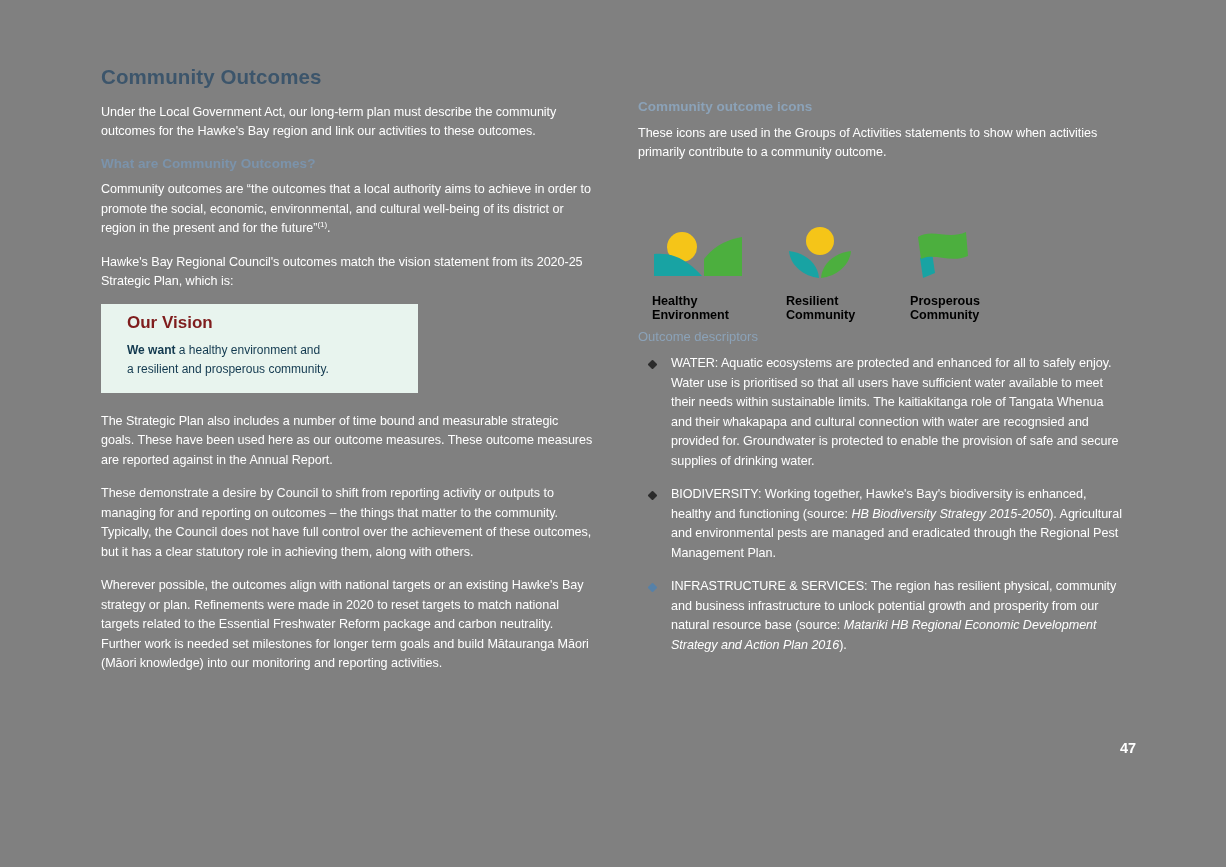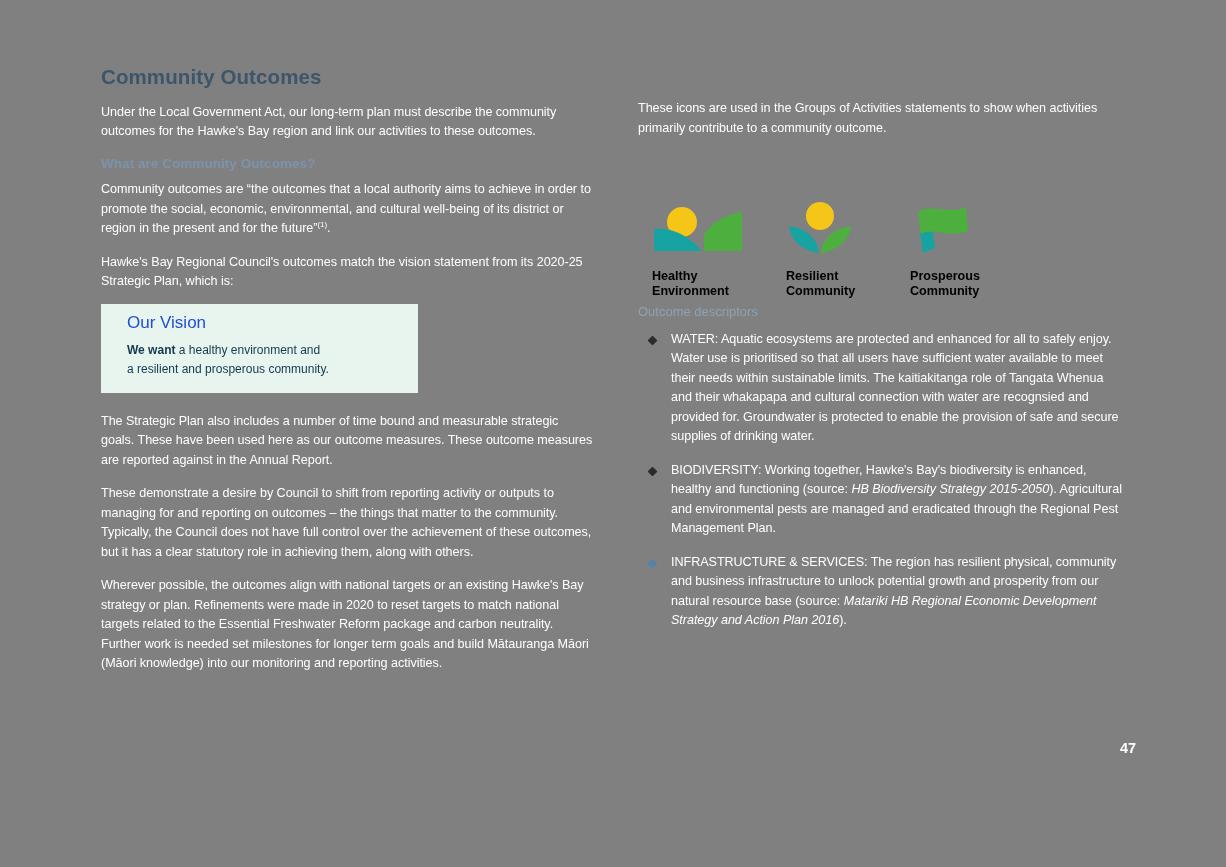--- a/index.html
+++ b/index.html
@@ -87,22 +87,22 @@
     box-sizing: border-box;
     width: 317px;
     height: 89px;
     background: #e8f4ee;
     padding: 10px 0 0 26px;
     margin: 4px 0 19px 0;
   }
   .vision-title {
     margin: 0 0 9px 0;
     font-size: 17px;
-    font-weight: normal;
-    color: #1d4ed8;
+    font-weight: bold;
+    color: #7f1d1d;
     line-height: 1.1;
   }
   .vision-text {
     margin: 0;
     font-size: 12px;
     line-height: 19px;
     color: #12394f;
   }
   .vision-text b { font-weight: bold; }
 
@@ -209,20 +209,21 @@
       <p class="body">The Strategic Plan also includes a number of time bound and measurable strategic goals. These have been used here as our outcome measures.  These outcome measures are reported against in the Annual Report.</p>
 
       <p class="body">These demonstrate a desire by Council to shift from reporting activity or outputs to managing for and reporting on outcomes – the things that matter to the community. Typically, the Council does not have full control over the achievement of these outcomes, but it has a clear statutory role in achieving them, along with others.</p>
 
       <p class="body">Wherever possible, the outcomes align with national targets or an existing Hawke's Bay strategy or plan. Refinements were made in 2020 to reset targets to match national targets related to the Essential Freshwater Reform package and carbon neutrality. Further work is needed set milestones for longer term goals and build Mātauranga Māori (Māori knowledge) into our monitoring and reporting activities.</p>
 
     </div>
 
     <div class="col-right">
 
+      <h2 class="section-head rt">Community outcome icons</h2>
 
       <p class="body">These icons are used in the Groups of Activities statements to show when activities primarily contribute to a community outcome.</p>
 
       <div class="icon-row">
 
         <div class="icon-block b1">
           <div class="icon-art">
             <svg width="98" height="58" viewBox="0 0 98 58" xmlns="http://www.w3.org/2000/svg">
               <circle cx="30" cy="21" r="15" fill="#f5c518"></circle>
               <path d="M2 50 L2 28 C18 26 34 32 50 50 Z" fill="#18a3a3"></path>

